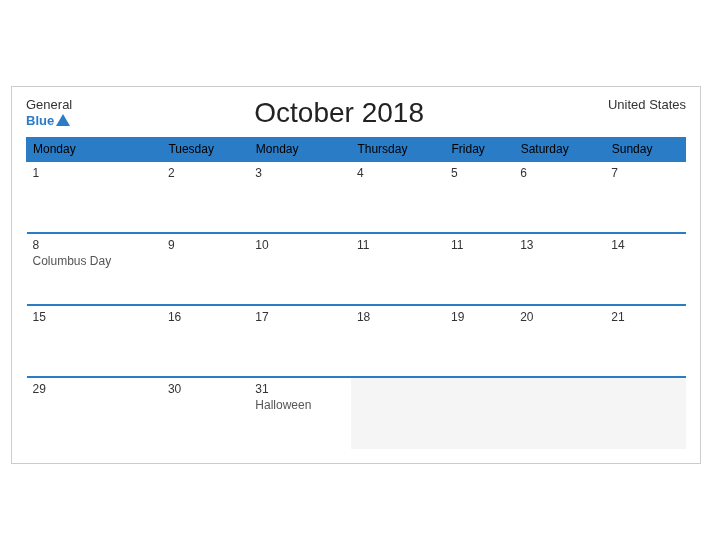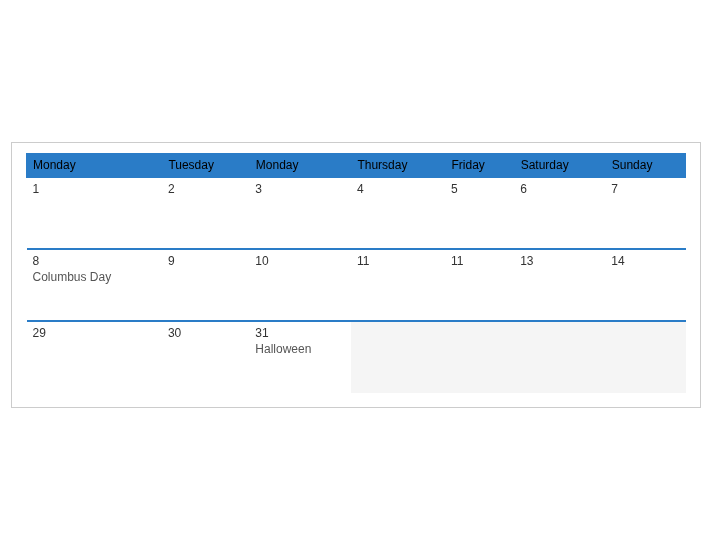--- a/index.html
+++ b/index.html
@@ -108,20 +108,31 @@
       margin-top: 1px;
     }
     tr.week-row td {
       border-top: 2px solid #2a7cc7;
     }
   </style>
 </head>
 <body>
 
 <div class="calendar-container">
+  <div class="calendar-header">
+    <div class="logo">
+      <span class="logo-general">General</span>
+      <div class="logo-line">
+        <span class="logo-blue">Blue</span>
+        <span class="logo-icon"></span>
+      </div>
+    </div>
+    <div class="calendar-title">October 2018</div>
+    <div class="calendar-country">United States</div>
+  </div>
 
   <table class="calendar-grid">
     <thead>
       <tr>
 
       <th>Monday</th>
           <th>Tuesday</th>
           <th>Monday</th>
           <th>Thursday</th>
           <th>Friday</th>
@@ -173,20 +184,43 @@
           </td>
           <td>
             <span class="day-number">13</span>
           </td>
           <td>
             <span class="day-number">14</span>
           </td>
         </tr>
         <tr class="week-row">
           <td>
+            <span class="day-number">15</span>
+          </td>
+          <td>
+            <span class="day-number">16</span>
+          </td>
+          <td>
+            <span class="day-number">17</span>
+          </td>
+          <td>
+            <span class="day-number">18</span>
+          </td>
+          <td>
+            <span class="day-number">19</span>
+          </td>
+          <td>
+            <span class="day-number">20</span>
+          </td>
+          <td>
+            <span class="day-number">21</span>
+          </td>
+        </tr>
+        <tr class="week-row">
+          <td>
             <span class="day-number">29</span>
           </td>
           <td>
             <span class="day-number">30</span>
           </td>
           <td>
             <span class="day-number">31</span>
             <span class="day-event">Halloween</span>
           </td>
           <td class="empty"></td>

